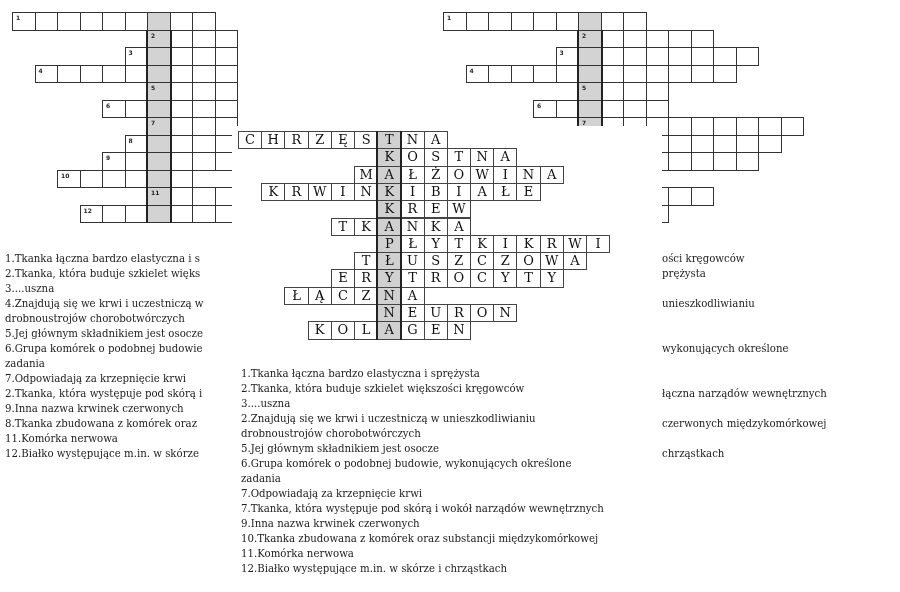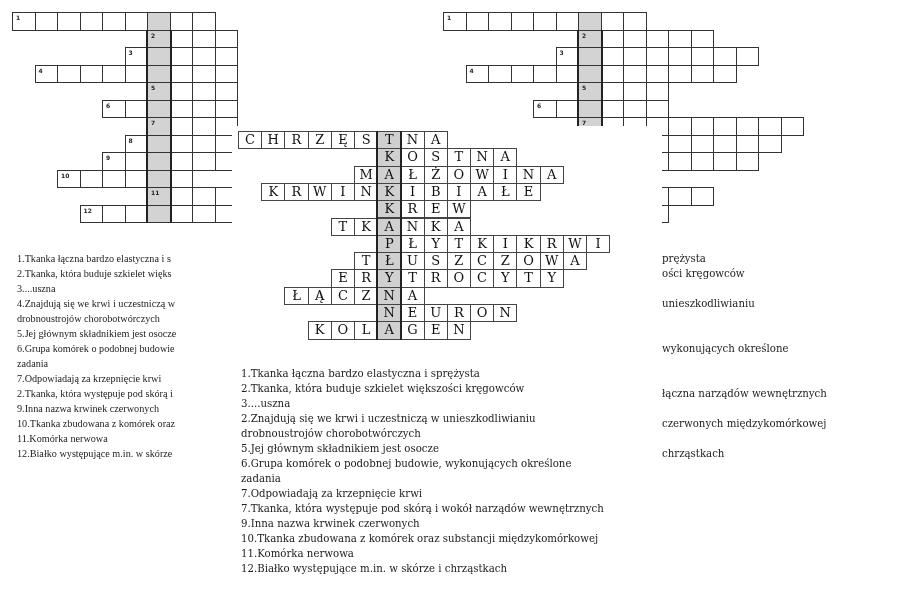--- a/index.html
+++ b/index.html
@@ -231,40 +231,40 @@
     </div>
     <div class="cell" style="left: 533px; top: 204.5px; width: 23.5px; height: 18.5px;"></div>
     <div class="cell" style="left: 555.5px; top: 204.5px; width: 23.5px; height: 18.5px;"></div>
     <div class="cell shaded" style="left: 578px; top: 204.5px; width: 23.5px; height: 18.5px;"></div>
     <div class="cell" style="left: 600.5px; top: 204.5px; width: 23.5px; height: 18.5px;"></div>
     <div class="cell" style="left: 623px; top: 204.5px; width: 23.5px; height: 18.5px;"></div>
     <div class="cell" style="left: 645.5px; top: 204.5px; width: 23.5px; height: 18.5px;"></div>
     <div class="shade-col" style="left: 577px; top: 29.5px; width: 25.5px; height: 193.5px;"></div>
   </div>
 
-<div class="clues" id="clues-left" style="left:17px;top:251px;width:213px;font-family:Liberation Serif, serif;">
+<div class="clues" id="clues-left" style="left:5px;top:251px;width:213px;">
     <div>1.Tkanka łączna bardzo elastyczna i s</div>
     <div>2.Tkanka, która buduje szkielet więks</div>
     <div>3....uszna</div>
     <div>4.Znajdują się we krwi i uczestniczą w</div>
     <div>drobnoustrojów chorobotwórczych</div>
     <div>5.Jej głównym składnikiem jest osocze</div>
     <div>6.Grupa komórek o podobnej budowie</div>
     <div>zadania</div>
     <div>7.Odpowiadają za krzepnięcie krwi</div>
     <div>2.Tkanka, która występuje pod skórą i</div>
     <div>9.Inna nazwa krwinek czerwonych</div>
-    <div>10.Tkanka zbudowana z komórek oraz</div>
+    <div>8.Tkanka zbudowana z komórek oraz</div>
     <div>11.Komórka nerwowa</div>
     <div>12.Białko występujące m.in. w skórze</div>
   </div>
 
 <div class="clues" id="clues-right" style="left:662px;top:251px;width:238px;">
+    <div>ości kręgowców</div>
     <div>prężysta</div>
-    <div>ości kręgowców</div>
     <div></div>
     <div>unieszkodliwianiu</div>
     <div></div>
     <div></div>
     <div> wykonujących określone</div>
     <div></div>
     <div></div>
     <div>łączna narządów wewnętrznych</div>
     <div></div>
     <div>czerwonych międzykomórkowej</div>

